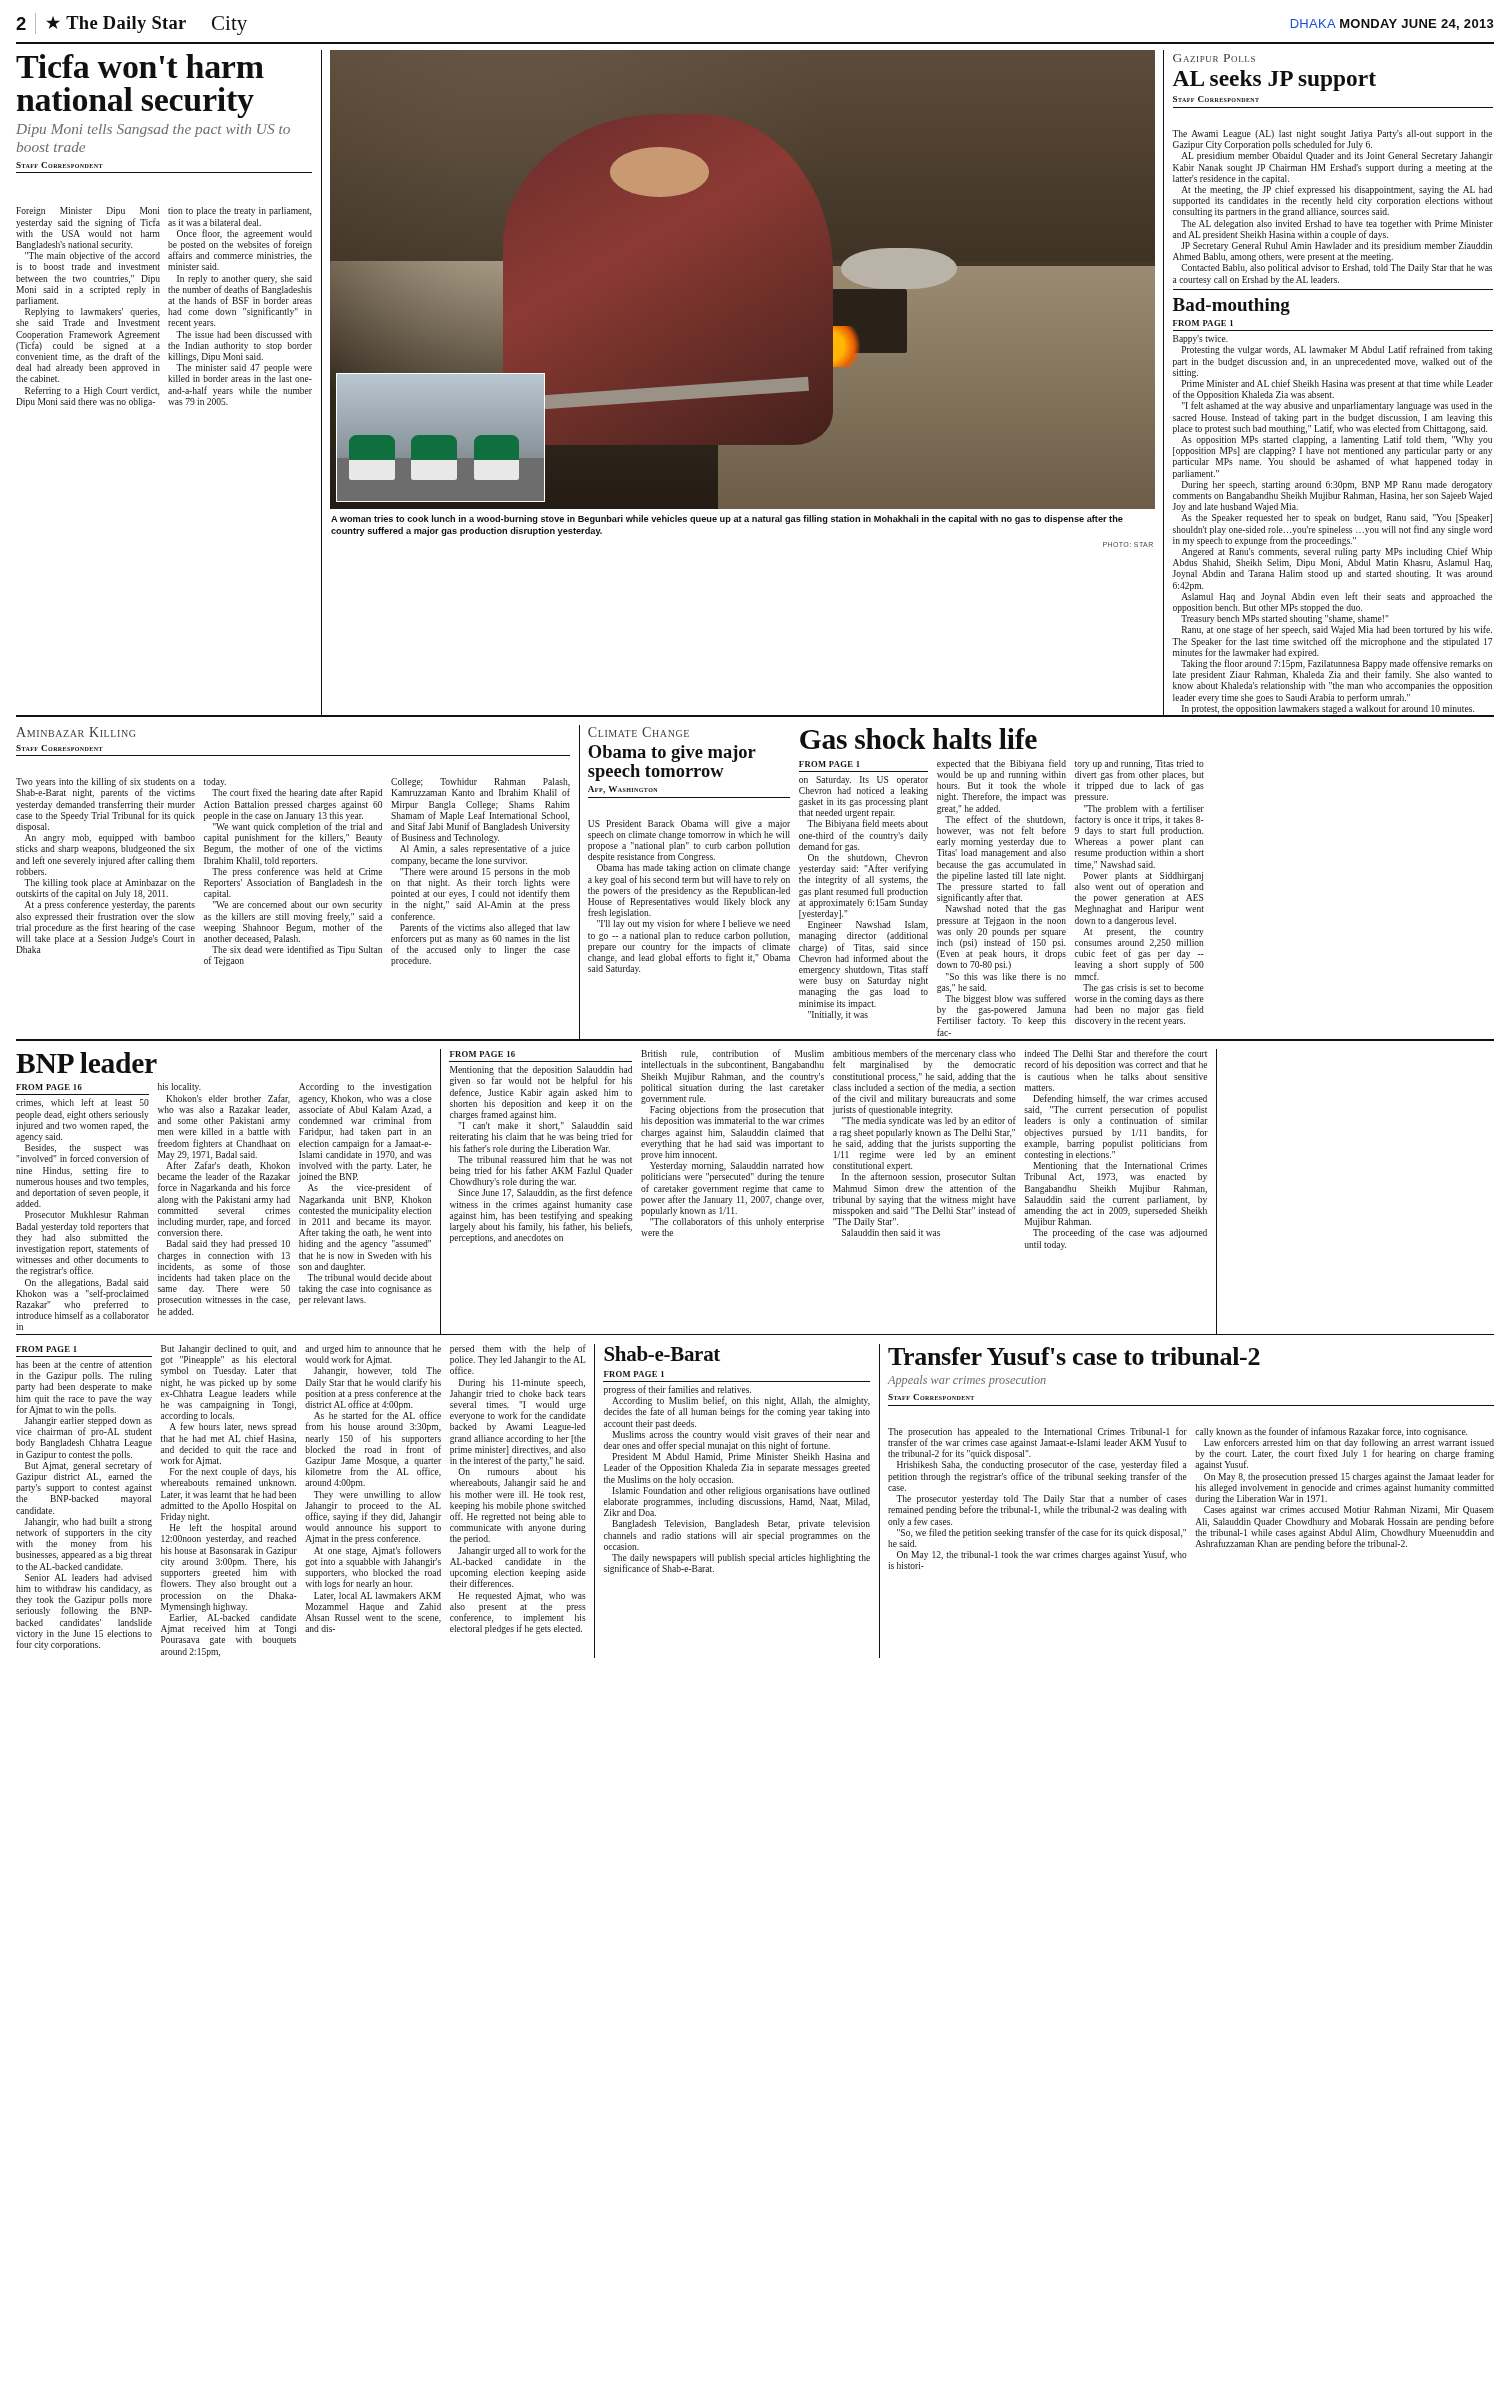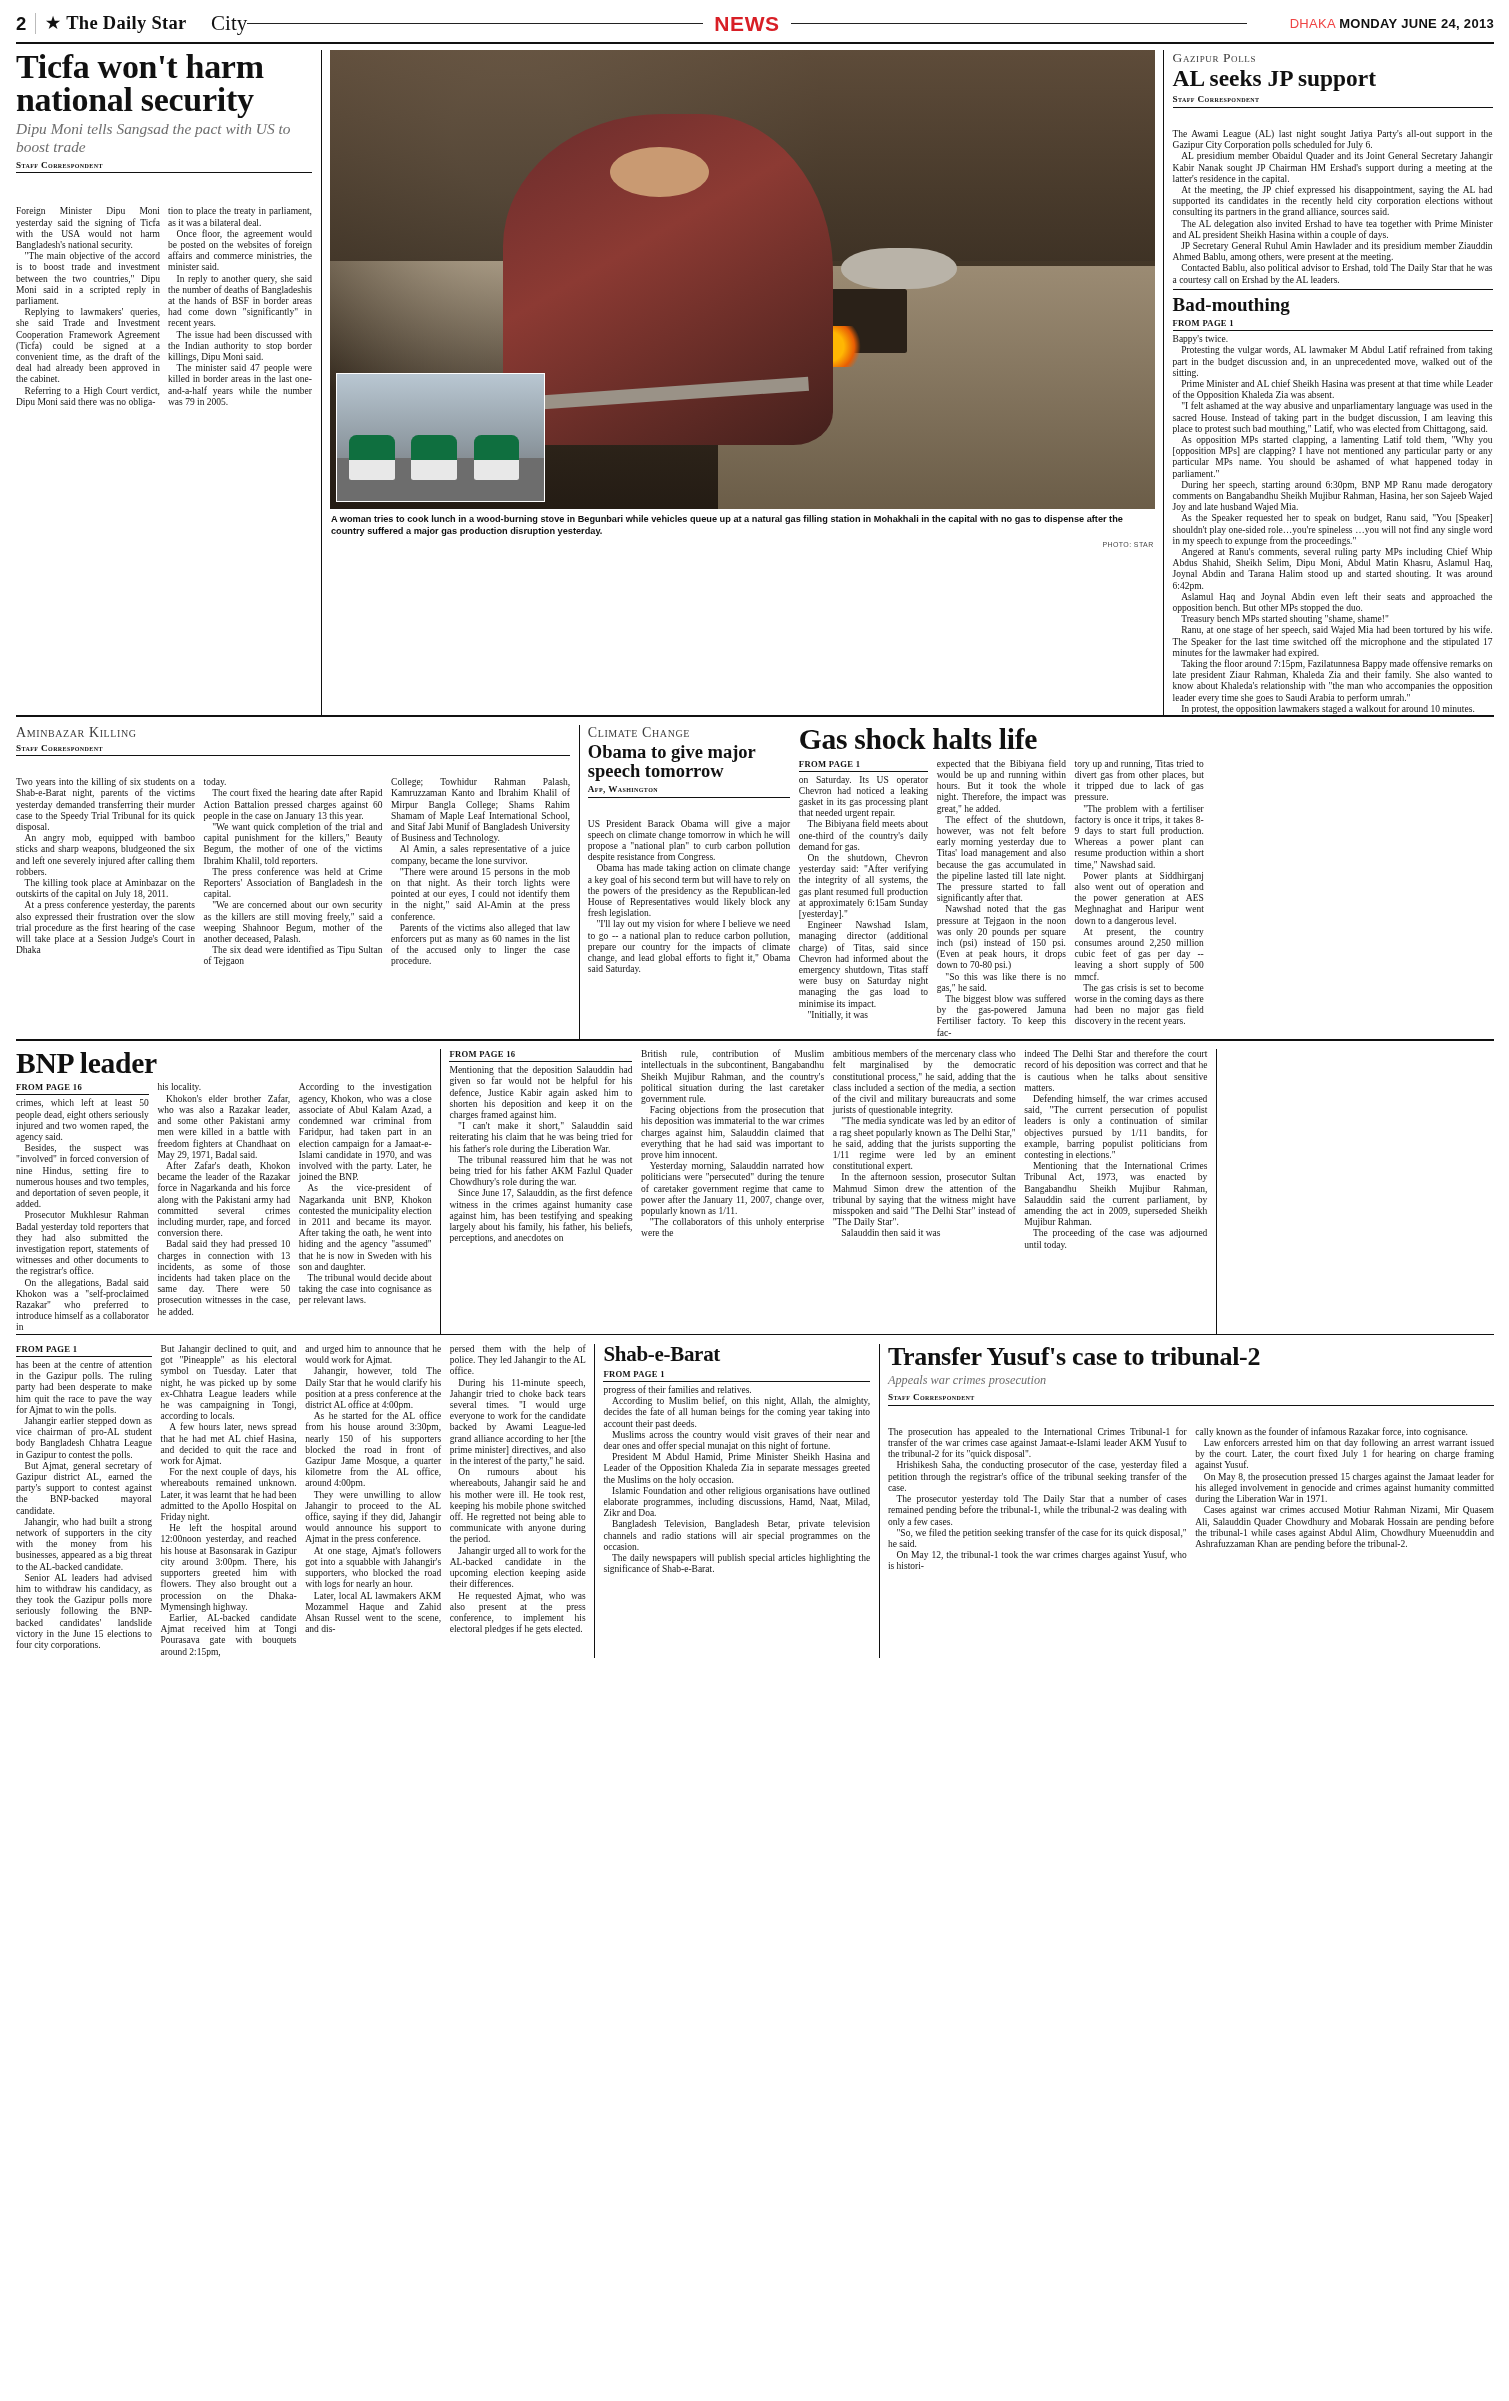--- a/index.html
+++ b/index.html
@@ -18,21 +18,21 @@
   .pagenum { font-family:"Liberation Sans", sans-serif; font-size:18.5px; font-weight:700; color:#111; }
   .vrule { display:inline-block; width:1.2px; height:21px; background:#bbb; }
   .logo-box { display:flex; align-items:center; gap:4.9px; }
   .logo-star { font-size:18.5px; line-height:1; color:#111; }
   .logo-text { font-family:"Liberation Serif", serif; font-weight:700; font-size:18.5px; letter-spacing:0.3px; }
   .mh-section { font-family:"Liberation Serif", serif; font-size:21px; margin-left:16px; }
   .mh-center { flex:1; display:flex; align-items:center; justify-content:center; gap:11px; }
   .rule-line { height:1.2px; background:#222; flex:1; }
   .news-word { font-family:"Liberation Sans", sans-serif; font-weight:700; font-size:21px; color:#d81f26; letter-spacing:0.6px; }
   .mh-right { font-family:"Liberation Sans", sans-serif; font-size:13px; letter-spacing:0.3px; }
-  .mh-right .city { font-weight:400; color:#ef4444;margin-left:43px; }
+  .mh-right .city { font-weight:400; color:#1d4ed8;margin-left:43px; }
   .mh-right .date { font-weight:700; color:#111; }
   .masthead-rule { height:1.8px; background:#111; margin-top:2.5px; }
 
   
   .body-col p {
     margin:0 0 0 0;
     font-size:9.5px;
     line-height:11.2px;
     text-align:justify;
     text-indent:8.6px;
@@ -186,25 +186,20 @@
 
   <div class="masthead">
     <div class="mh-left">
       <span class="pagenum">2</span>
       <span class="vrule"></span>
       <span class="logo-box">
         <span class="logo-star">★</span>
         <span class="logo-text">The Daily Star</span>
       </span>
       <span class="mh-section">City</span>
-    </div>
-    <div class="mh-center">
-      <span class="rule-line"></span>
-      <span class="news-word">NEWS</span>
-      <span class="rule-line"></span>
     </div>
     <div class="mh-right">
       <span class="city">DHAKA </span><span class="date">MONDAY JUNE 24, 2013</span>
     </div>
   </div>
   <div class="masthead-rule"></div>
 
   <div class="top-block">
 
     <div class="col-left-top">

